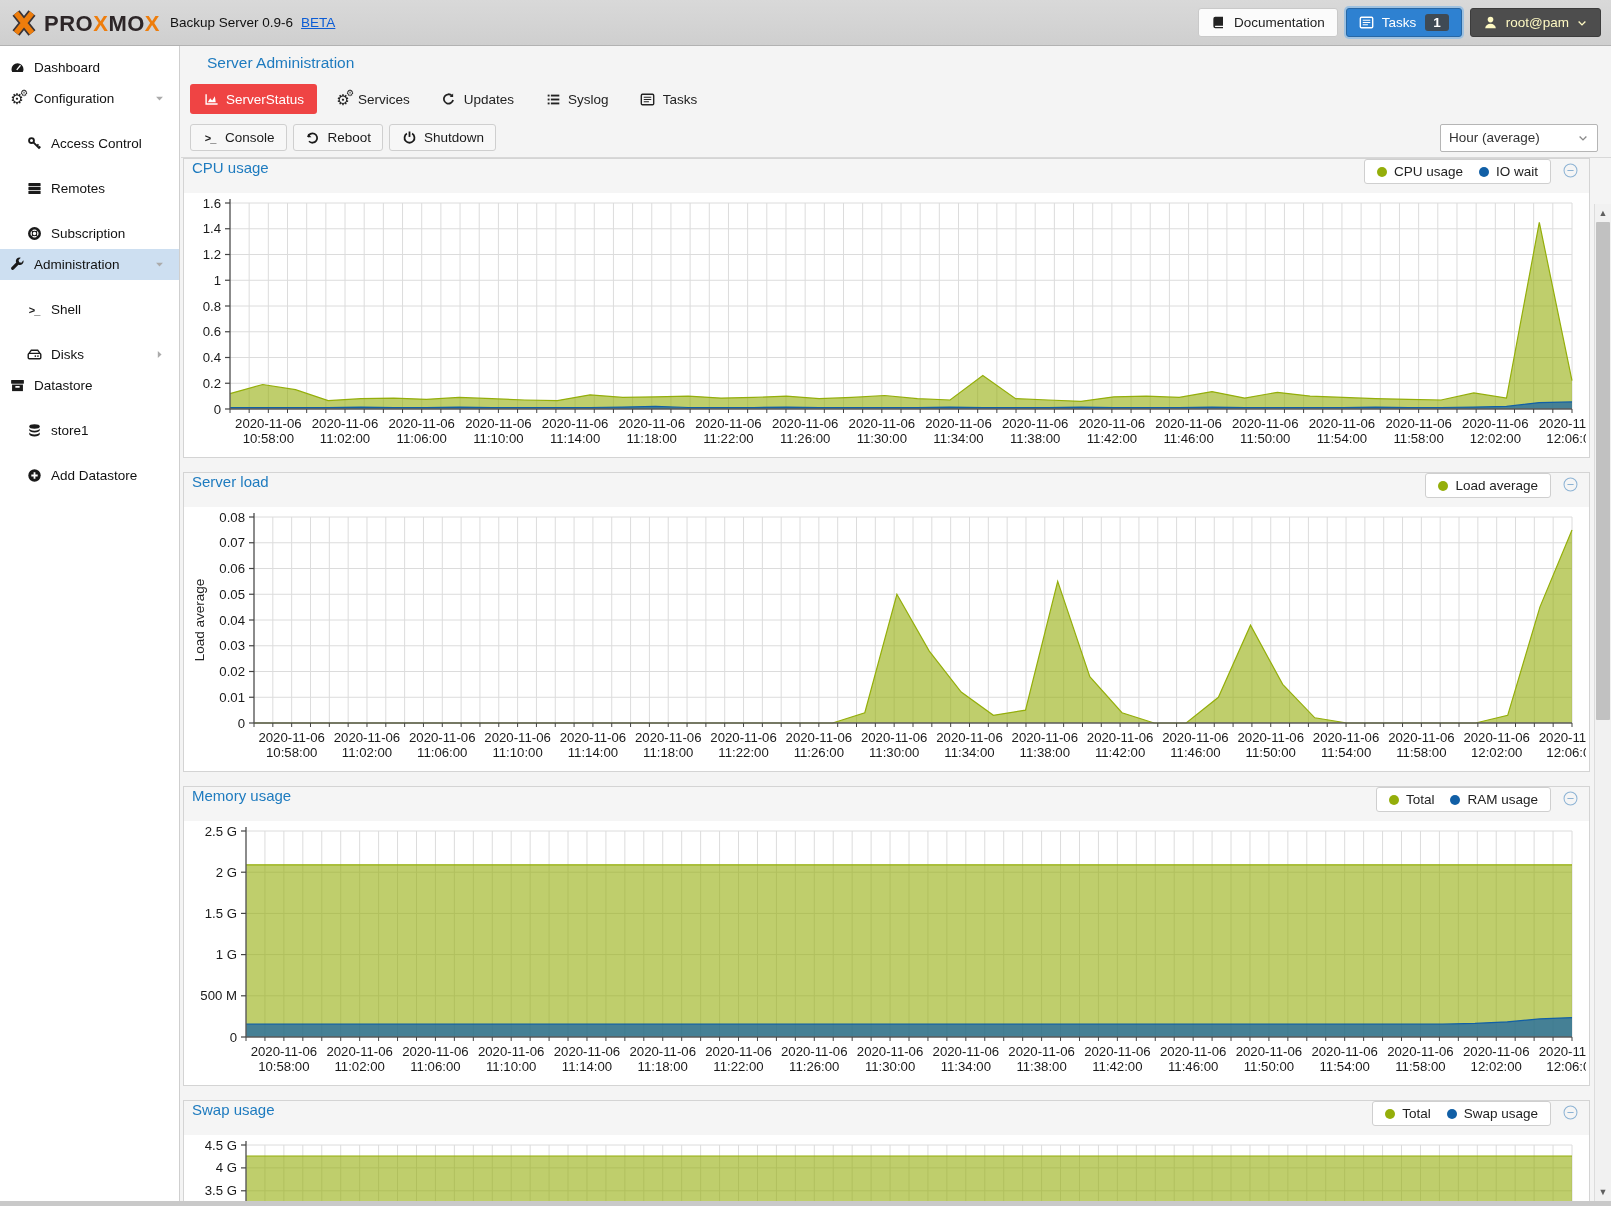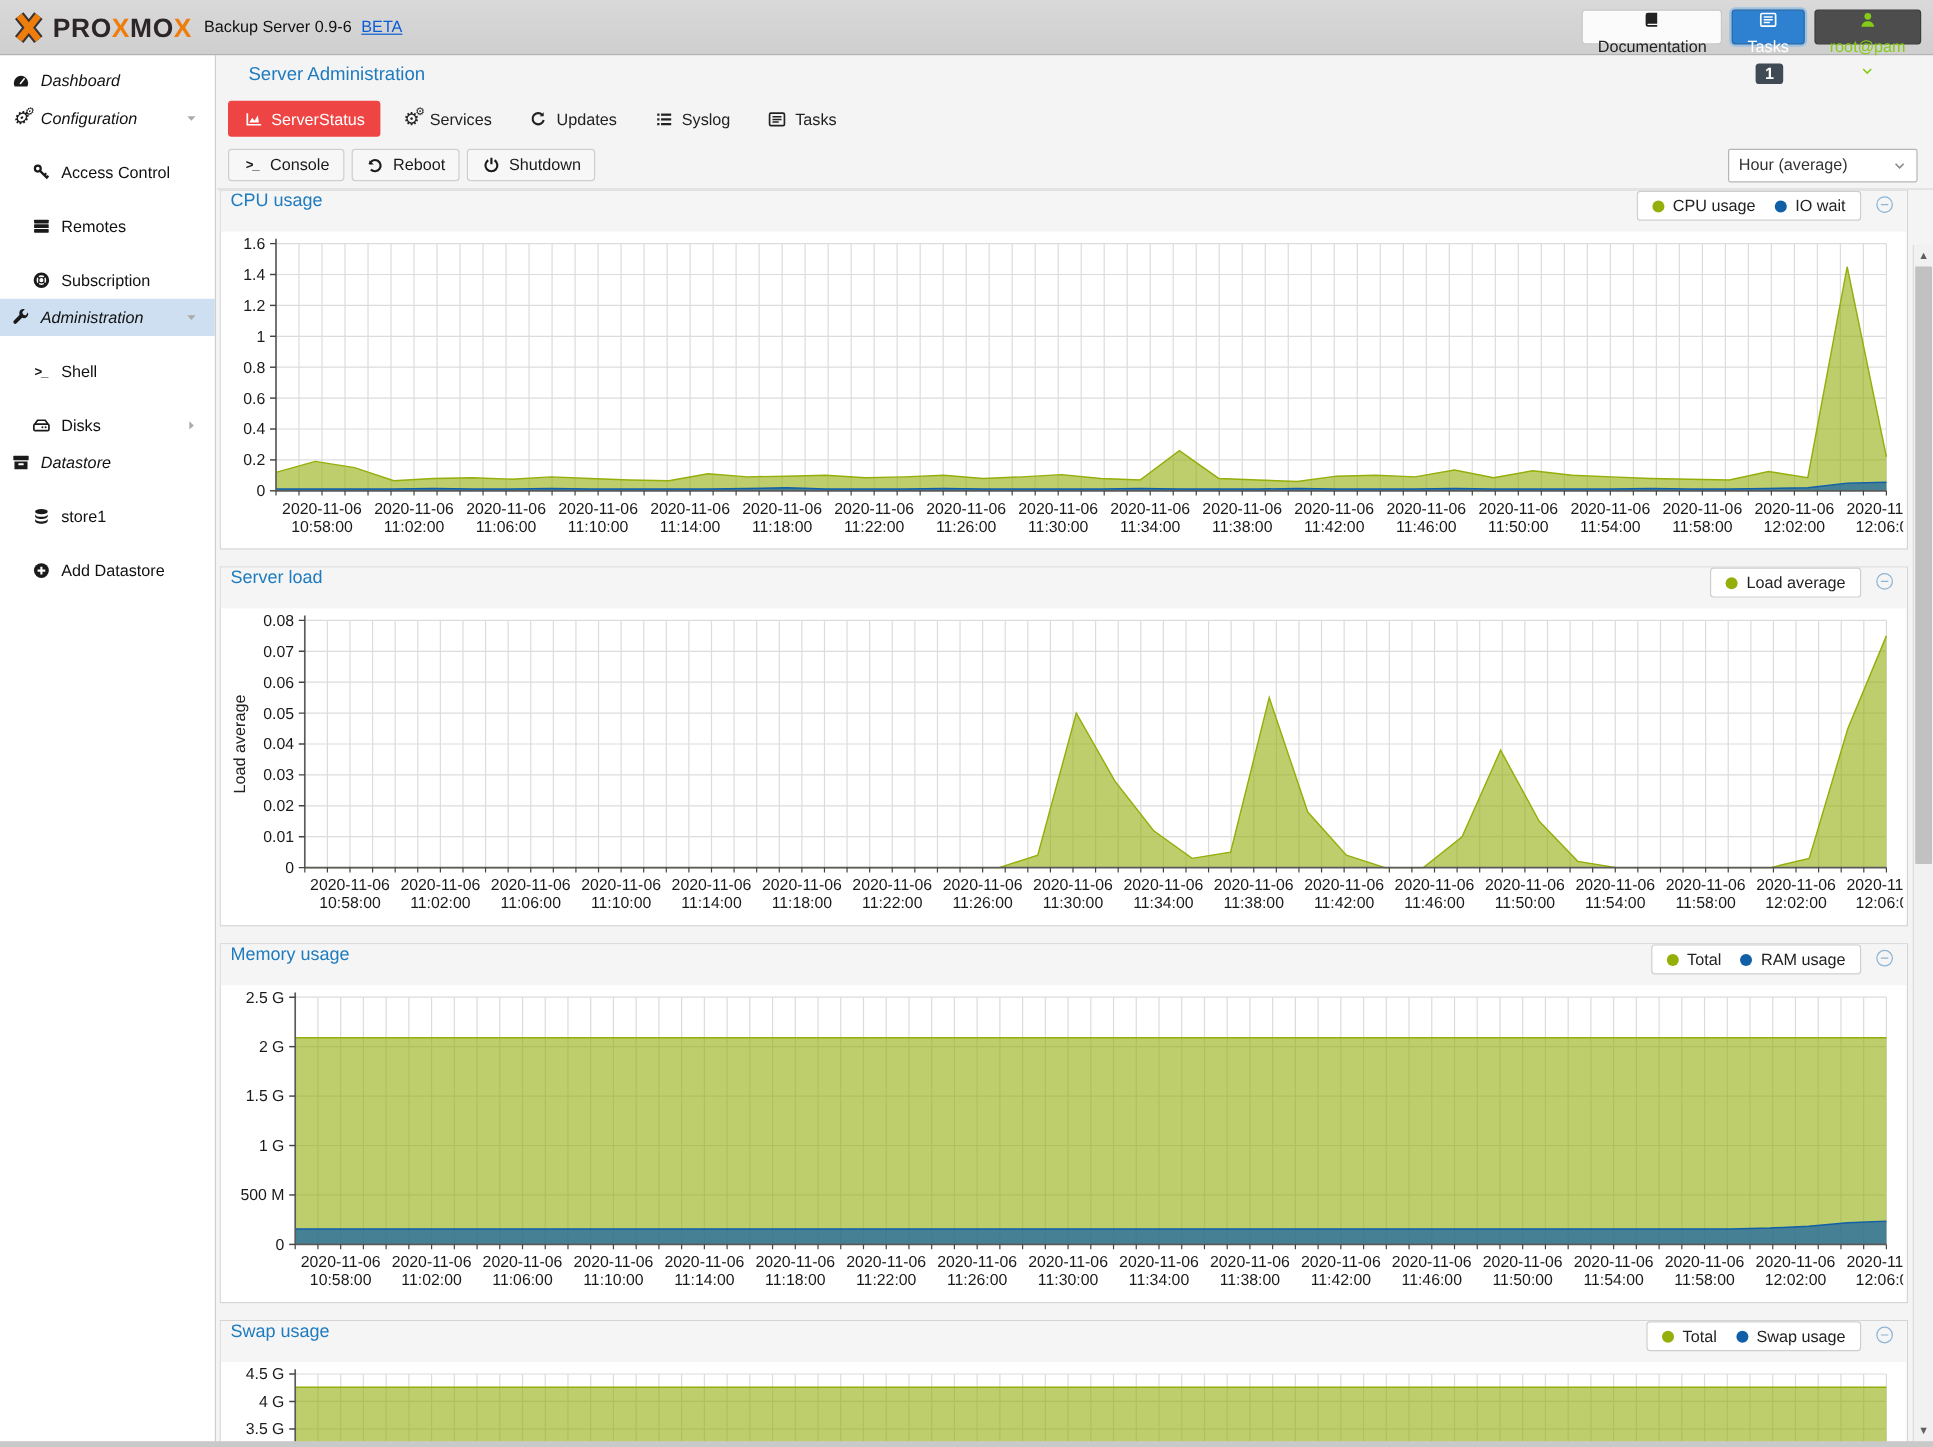--- a/index.html
+++ b/index.html
@@ -10,30 +10,30 @@
   .app-header { position:absolute; top:0; left:0; right:0; height:46px;
     background:linear-gradient(#d9d9d9,#cfcfcf); border-bottom:1px solid #b2b2b2;
     display:flex; align-items:center; padding:0 10px; z-index:20; }
   .brand { display:flex; align-items:flex-end; gap:6px; }
   .brand-word { font-size:22px; font-weight:800; letter-spacing:.5px; color:#2d2628; }
   .brand-word .ox { color:#ee7d0c; }
   .product { margin-left:10px; font-size:13.5px; color:#111; }
   .beta-link { margin-left:8px; color:#0b5cd5; text-decoration:underline; font-size:13.5px; cursor:pointer; }
   .header-right { margin-left:auto; display:flex; align-items:center; gap:8px; }
   .hbtn { display:inline-flex; align-items:center; gap:7px; height:29px; padding:0 12px;
-    border-radius:3px; font-size:13.5px; cursor:pointer; border:1px solid #c9c9c9; background:#fbfbfb; color:#222;flex-direction:column; }
+    border-radius:3px; font-size:13.5px; cursor:pointer; border:1px solid #c9c9c9; background:#fbfbfb; color:#222; }
   .hbtn.blue { background:#2e81d1; border-color:#2767a5; color:#fff; box-shadow:0 0 0 2px #9ec1e0; }
-  .hbtn.dark { background:#4d4d4d; border-color:#3c3c3c; color:#84cc16; }
+  .hbtn.dark { background:#4d4d4d; border-color:#3c3c3c; color:#fef9c3; }
   .badge { background:#3f4a54; color:#fff; border-radius:3px; padding:1px 8px; font-weight:bold; margin-left:2px; }
 
   
   .sidebar { position:absolute; top:46px; left:0; width:180px; bottom:0; background:#fff;
     border-right:1px solid #cfcfcf; padding-top:6px; z-index:10; }
   .side-item { display:flex; align-items:center; height:31px; cursor:pointer; position:relative; }
-  .side-item.lvl0 { padding-left:9px;font-style:italic; }
+  .side-item.lvl0 { padding-left:9px; }
   .side-item.lvl1 { padding-left:26px;margin-top:14px; }
   .side-item.selected { background:#cddff1; }
   .side-item .icon { color:#1a1a1a; }
   .side-item .lbl { margin-left:9px; font-size:13.5px; color:#111; }
   .side-item .expander { position:absolute; right:12px; color:#ababab; display:inline-flex; }
 
   
   .main { position:absolute; top:46px; left:181px; right:0; bottom:0; background:#f4f4f4; }
   .page-title { height:34px; display:flex; align-items:center; padding-left:26px;
     color:#1e7bbf; font-size:15.5px; }

